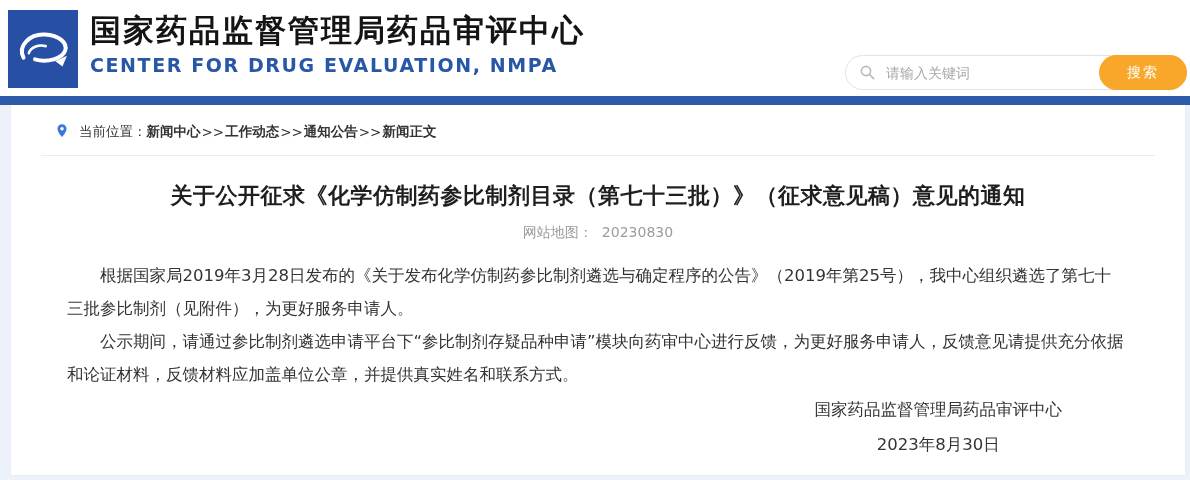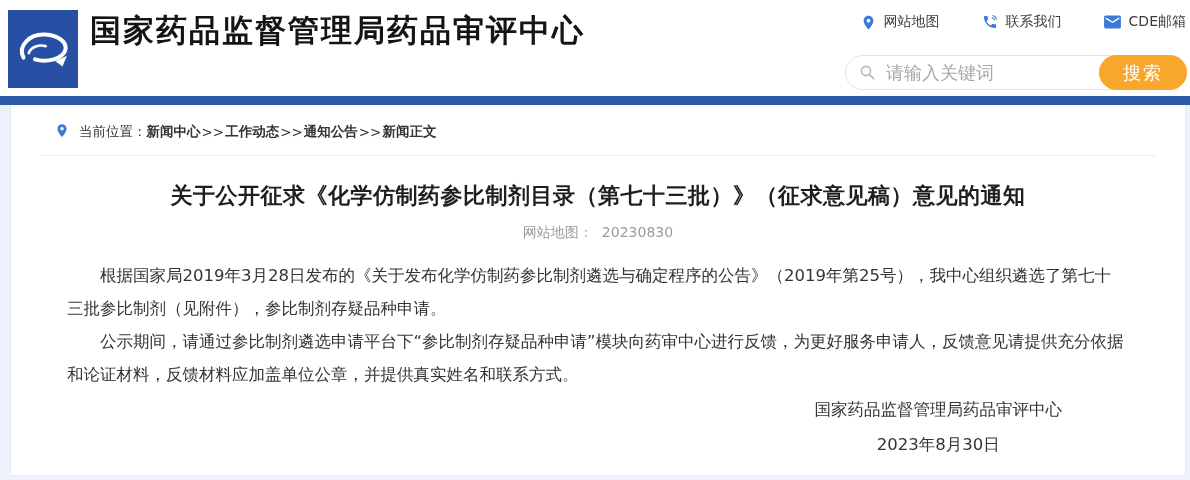--- a/index.html
+++ b/index.html
@@ -30,29 +30,29 @@
     position:absolute; top:13px; right:4px; display:flex; align-items:center; gap:42px;
   }
   .quick-link {
     display:flex; align-items:center; gap:8px; cursor:pointer;
     font-size:14px; color:#3c3c3c; text-decoration:none; white-space:nowrap;
   }
   .quick-link svg { display:block; }
   .search-wrap { position:absolute; top:55px; right:3px; width:342px; height:35px; }
   .search-input {
     width:100%; height:35px; border:1px solid #e3e3e3; border-radius:18px;
-    padding:0 100px 0 40px; font-size:18px; color:#333; outline:none;
+    padding:0 100px 0 40px; font-size:14px; color:#333; outline:none;
     font-family:inherit; background:#fff;
   }
   .search-input::placeholder { color:#a8a8a8; }
   .search-icon { position:absolute; left:14px; top:9px; }
   .search-btn {
     position:absolute; right:0; top:0; width:88px; height:35px;
     background:#f9a72b; color:#fff; border:none; border-radius:18px;
-    font-size:18px; cursor:pointer; font-family:inherit; letter-spacing:2px;
+    font-size:14px; cursor:pointer; font-family:inherit; letter-spacing:2px;
   }
   
   .topbar { height:9px; background:#2c5aa8; }
   
   .page-bg { background:#edf1f9; height:375px; padding:0 4px 4px 10px; }
   .content-box {
     background:#fff; height:100%; border:1px solid #e8ecf4; border-top:none;
     position:relative;
   }
   .breadcrumb {
@@ -90,50 +90,23 @@
     <span>
       <svg width="62" height="66" viewBox="0 0 70 74">
         <path d="M13 49 C6 35 21 22 37 23 C53 24 63 32 60 41 C57 50 40 55 26 51" fill="none" stroke="#ffffff" stroke-width="4.5" stroke-linecap="round"></path>
         <path d="M19 44 C21 37 30 34 38 36" fill="none" stroke="#ffffff" stroke-width="3" stroke-linecap="round"></path>
         <path d="M49 53 l13 -6 -5 12 z" fill="#ffffff"></path>
       </svg>
     </span>
   </div>
   <div class="brand">
     <div class="brand-cn">国家药品监督管理局药品审评中心</div>
+    <div class="brand-en">CENTER FOR DRUG EVALUATION, NMPA</div>
   </div>
 
-  <div class="quick-links">
-    <a class="quick-link">
-      <span>
-        <svg width="15" height="17" viewBox="0 0 16 16" fill="#3a79d8">
-            <path d="M8 0.8C5.1 0.8 2.8 3.1 2.8 6c0 3.9 5.2 9.4 5.2 9.4S13.2 9.9 13.2 6C13.2 3.1 10.9 0.8 8 0.8zm0 7.2a2 2 0 1 1 0-4 2 2 0 0 1 0 4z"></path>
-          </svg>
-      </span>
-      <span>网站地图</span>
-    </a>
-    <a class="quick-link">
-      <span>
-        <svg width="16" height="16" viewBox="0 0 24 24" fill="#3a79d8">
-            <path d="M6.62 10.79c1.44 2.83 3.76 5.14 6.59 6.59l2.2-2.2c.27-.27.67-.36 1.02-.24 1.12.37 2.33.57 3.57.57.55 0 1 .45 1 1V20c0 .55-.45 1-1 1-9.39 0-17-7.61-17-17 0-.55.45-1 1-1h3.5c.55 0 1 .45 1 1 0 1.25.2 2.45.57 3.57.11.35.03.74-.25 1.02l-2.2 2.2z"></path>
-            <path d="M15.5 5.5c1.6.5 2.9 1.8 3.4 3.4" fill="none" stroke="#3a79d8" stroke-width="1.6" stroke-linecap="round"></path>
-            <path d="M16.5 2.4c2.6.8 4.6 2.8 5.4 5.4" fill="none" stroke="#3a79d8" stroke-width="1.6" stroke-linecap="round"></path>
-          </svg>
-      </span>
-      <span>联系我们</span>
-    </a>
-    <a class="quick-link">
-      <span>
-        <svg width="17" height="14" viewBox="0 0 24 20" fill="#3a79d8">
-            <path d="M21.6 0.8H2.4C1.1 0.8 0 1.9 0 3.2v13.6c0 1.3 1.1 2.4 2.4 2.4h19.2c1.3 0 2.4-1.1 2.4-2.4V3.2c0-1.3-1.1-2.4-2.4-2.4zm0 4.8l-9.6 6-9.6-6V3.2l9.6 6 9.6-6v2.4z"></path>
-          </svg>
-      </span>
-      <span>CDE邮箱</span>
-    </a>
-  </div>
 
   <div class="search-wrap">
     <span class="search-icon">
       <svg width="17" height="17" viewBox="0 0 17 17">
           <circle cx="7" cy="7" r="4.6" fill="none" stroke="#b9b9b9" stroke-width="1.6"></circle>
           <line x1="10.6" y1="10.6" x2="14.6" y2="14.6" stroke="#b9b9b9" stroke-width="1.6" stroke-linecap="round"></line>
         </svg>
     </span>
     <input class="search-input" type="text" placeholder="请输入关键词" style="">
     <button class="search-btn">搜索</button>
@@ -163,21 +136,21 @@
 
     <div class="divider"></div>
 
     <h1 class="article-title">关于公开征求《化学仿制药参比制剂目录（第七十三批）》（征求意见稿）意见的通知</h1>
 
     <div class="pub-date">
       <span>网站地图：</span><span class="val">20230830</span>
     </div>
 
     <div class="article-body">
-      <p>根据国家局2019年3月28日发布的《关于发布化学仿制药参比制剂遴选与确定程序的公告》（2019年第25号），我中心组织遴选了第七十三批参比制剂（见附件），参比制剂存疑品种申请。</p>
+      <p>根据国家局2019年3月28日发布的《关于发布化学仿制药参比制剂遴选与确定程序的公告》（2019年第25号），我中心组织遴选了第七十三批参比制剂（见附件），为更好服务申请人。</p>
       <p>公示期间，请通过参比制剂遴选申请平台下“参比制剂存疑品种申请”模块向药审中心进行反馈，为更好服务申请人，反馈意见请提供充分依据和论证材料，反馈材料应加盖单位公章，并提供真实姓名和联系方式。</p>
     </div>
 
     <div class="signature">
       <div>国家药品监督管理局药品审评中心</div>
       <div>2023年8月30日</div>
     </div>
 
   </div>
 </div>

